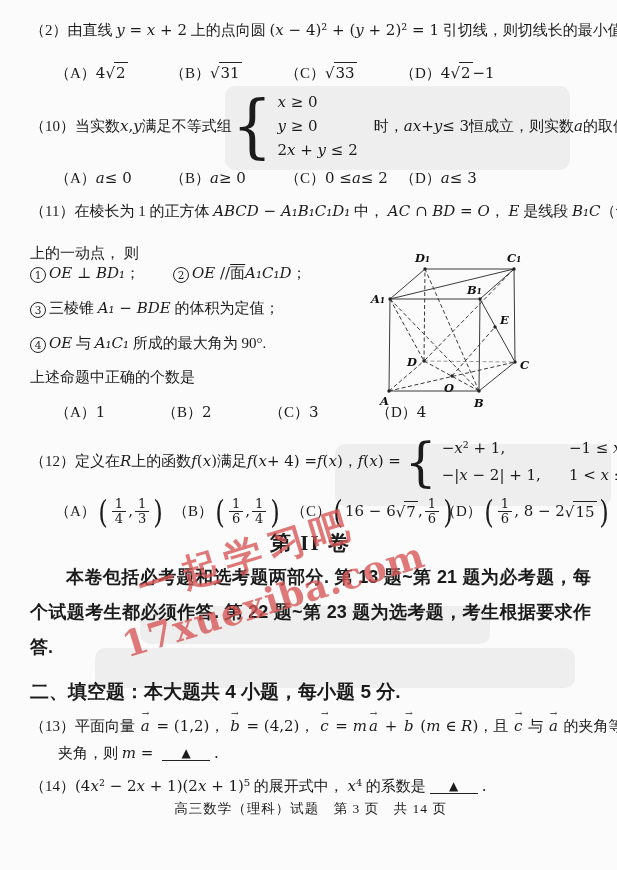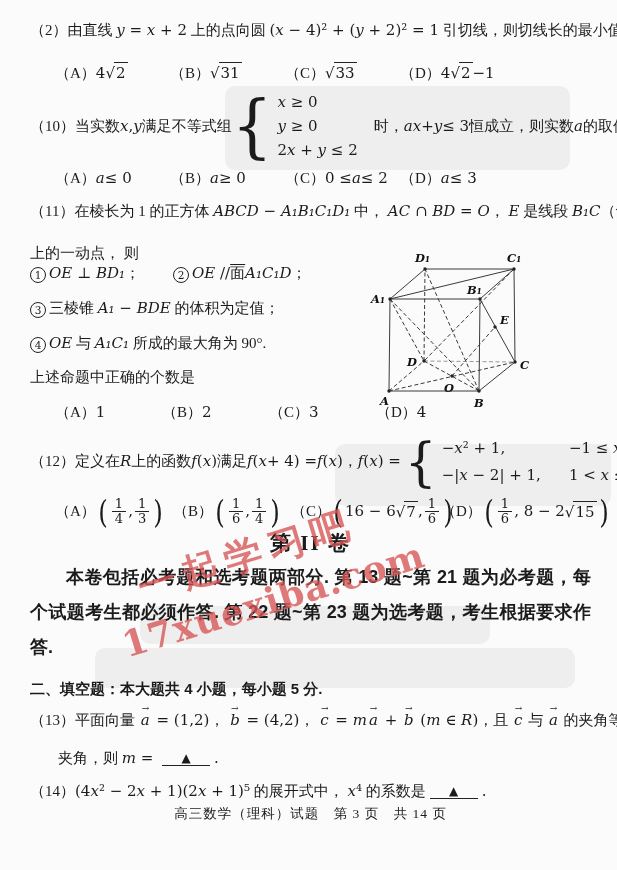--- a/index.html
+++ b/index.html
@@ -48,30 +48,30 @@
   .b10{font-size:64px;transform:scaleY(1.08);}
   .b12{font-size:50px;transform:scaleY(1.05);}
   .ccol{display:inline-flex;flex-direction:column;gap:4px;}
   .ccol2{display:inline-grid;grid-template-columns:auto auto;column-gap:28px;row-gap:6px;}
   .post{margin-left:16px;}
   
   .part-title{margin:3px 0 0;text-align:center;font-size:21px;font-weight:bold;
               font-family:"Liberation Serif","DejaVu Serif",serif;letter-spacing:2px;}
   .intro{margin:2px 0 0;font-weight:bold;text-indent:2em;text-align:justify;line-height:1.95;
          font-family:"Liberation Sans","DejaVu Sans",sans-serif;font-size:18px;}
-  .sec-head{margin:14px 0 0;font-weight:bold;font-size:15px;
+  .sec-head{margin:14px 0 0;font-weight:bold;font-size:19px;
             font-family:"Liberation Sans","DejaVu Sans",sans-serif;}
   .tall{line-height:1.85;}
   .ind{margin-left:28px;}
   
   #q9-opts{margin-top:22px}#q10-row{margin-top:8px}#q10-opts{margin-top:8px}
   #q11-stem{margin-top:12px}#q11-l2{margin-top:22px}#q11-p12{}
   #q11-p3{margin-top:15px}#q11-p4{margin-top:14px}#q11-concl{margin-top:14px}#q11-opts{margin-top:15px}
   #q12-row{margin-top:16px}#q12-l2{margin-top:8px}#q12-opts{margin-top:12px}
-  #q13-l1{margin-top:8px}#q13-l2{margin-top:10px}#q14-l1{margin-top:8px}
+  #q13-l1{margin-top:8px}#q13-l2{}#q14-l1{margin-top:8px}
   .footer{margin-top:4px;text-align:center;font-size:13.5px;letter-spacing:1px;}
   
   .fig{position:absolute;left:358px;top:242px;z-index:1;}
   .fig line{stroke:#3a3a3a;stroke-width:1;}
   .fig .dash{stroke-dasharray:4 2.5;}
   .fig .lite{stroke:#999;}
   .fig text{font-family:"DejaVu Serif","Liberation Serif",serif;font-style:italic;
             font-weight:bold;font-size:11.5px;fill:#111;}
   .fig circle{fill:#222;}
   

